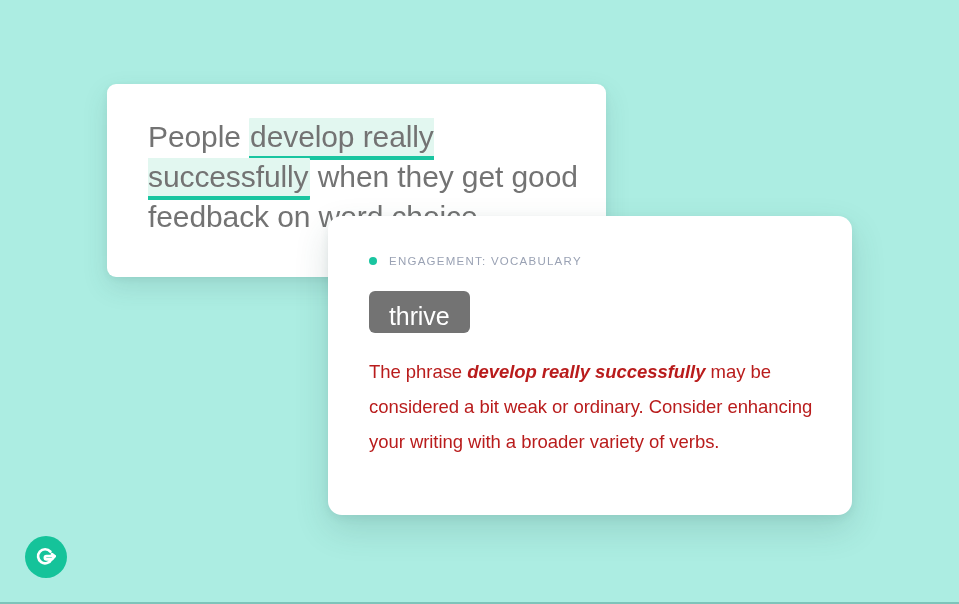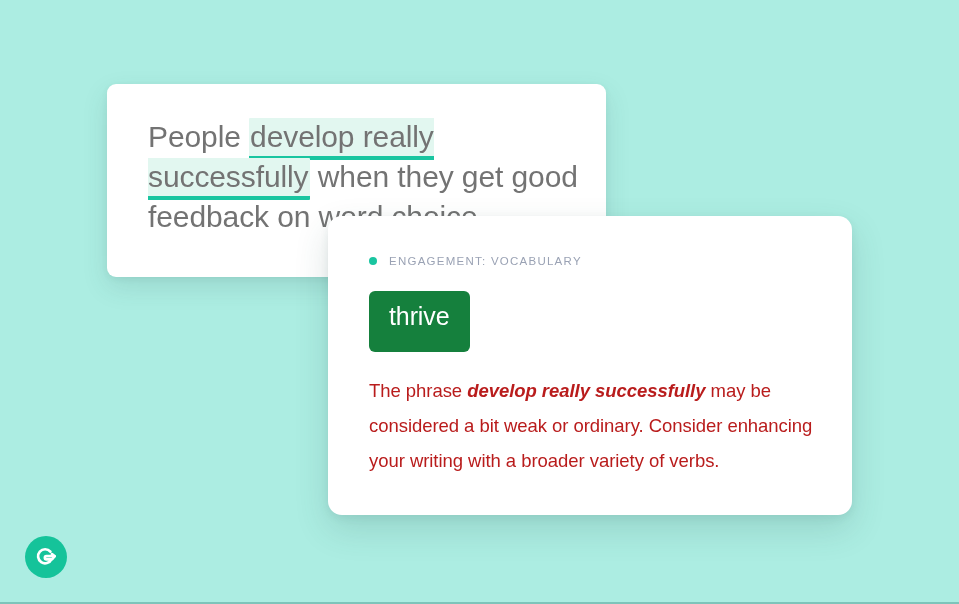--- a/index.html
+++ b/index.html
@@ -103,25 +103,25 @@
     letter-spacing: 1.25px;
     color: #9AA2B4;
     text-transform: uppercase;
     font-weight: 400;
     white-space: nowrap;
   }
 
   #thrive-chip {
     display: inline-block;
     margin-top: 23px;
-    background: #15803d;
+    background: #737373;
     color: #ffffff;
     font-size: 25px;
     line-height: 1;
-    padding: 13px 20px 23px 20px;
+    padding: 13px 20px 4px 20px;
     border-radius: 6px;
     letter-spacing: -0.1px;
     cursor: pointer;
   }
 
   #explanation {
     margin-top: 21px;
     font-size: 18.5px;
     line-height: 35px;
     color: #b91c1c;

